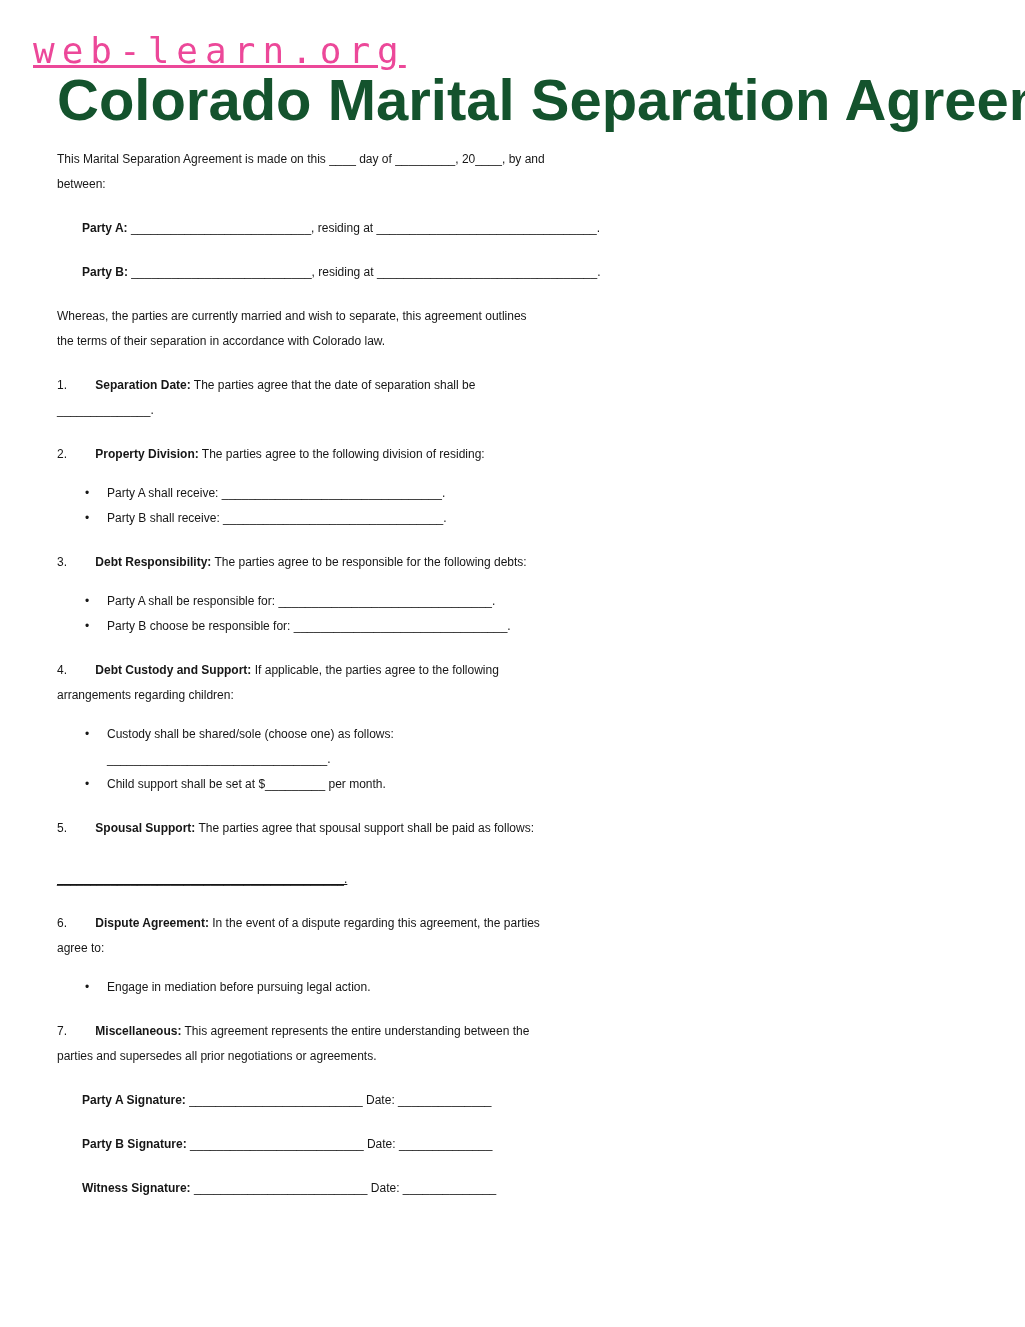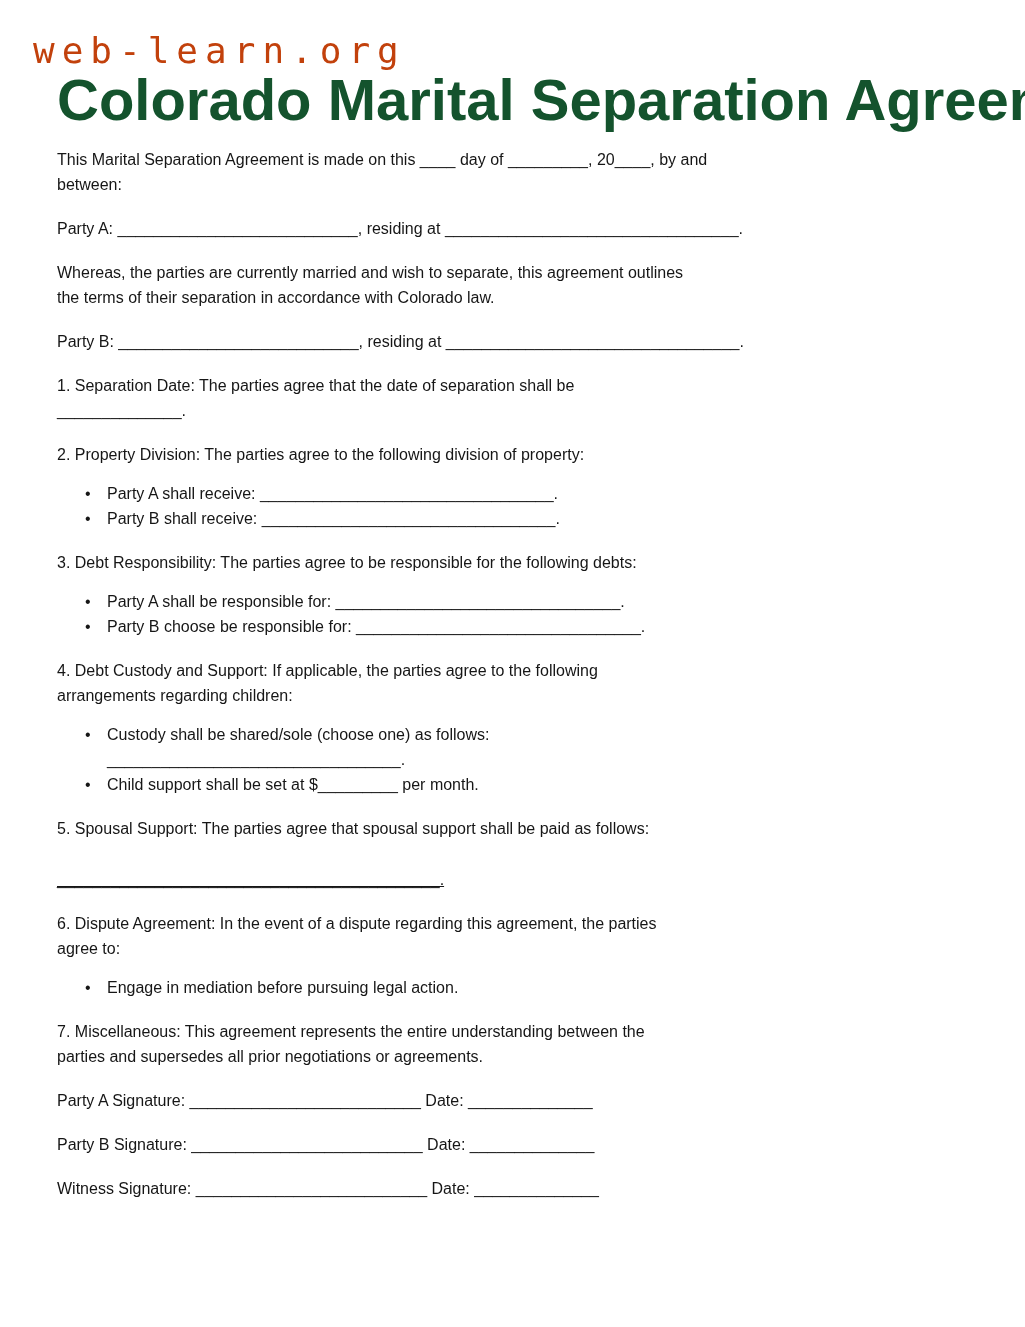--- a/index.html
+++ b/index.html
@@ -11,38 +11,39 @@
     padding: 30px 40px 0 57px;
     font-family: "Liberation Sans", sans-serif;
     color: #161616;
     overflow: hidden;
   }
   .brand {
     font-family: "DejaVu Sans Mono", monospace;
     font-size: 36px;
     line-height: 41px;
     letter-spacing: 7px;
-    color: #c2410c;
+    color: #ec4899;
     margin-left: -24px;
     white-space: nowrap;
+    text-decoration: underline;
   }
   .title {
     font-size: 58px;
     line-height: 50px;
     font-weight: bold;
     color: #14532d;
     margin-top: 4px;
     white-space: nowrap;
   }
-  .doc { font-size: 16px; line-height: 25px; }
+  .doc { font-size: 12px; line-height: 25px; }
   .para { margin: 19px 0 0 0; }
   .para.intro { margin-top: 22px; }
   .para.blankline { margin-top: 26px; text-decoration: underline; }
   .pre { white-space: pre-line; }
-  b { font-weight: normal; }
+  b { font-weight: bold; margin-left: 25px; }
   ul.blist { list-style: none; margin: 14px 0 0 0; padding: 0; }
   ul.blist li { display: flex; margin: 0; }
   .bullet { flex: 0 0 auto; width: 22px; margin-left: 28px; }
   li .pre { flex: 1 1 auto; }
 </style>
 </head>
 <body>
 
 <div class="page">
 
@@ -53,39 +54,39 @@
   <div class="doc">
 
     <p class="para intro"><span class="pre">This Marital Separation Agreement is made on this ____ day of _________, 20____, by and
 between:</span></p>
 
     <p class="para">
       <b>Party A:</b>
       <span class="pre">___________________________, residing at _________________________________.</span>
     </p>
 
-    <p class="para"><span class="pre">Whereas, the parties are currently married and wish to separate, this agreement outlines
-the terms of their separation in accordance with Colorado law.</span></p>
-
     <p class="para">
       <b>Party B:</b>
       <span class="pre">___________________________, residing at _________________________________.</span>
     </p>
+
+    <p class="para"><span class="pre">Whereas, the parties are currently married and wish to separate, this agreement outlines
+the terms of their separation in accordance with Colorado law.</span></p>
 
     <p class="para">
       <span>1.</span>
       <b>Separation Date:</b>
       <span class="pre">The parties agree that the date of separation shall be
 ______________.</span>
     </p>
 
     <p class="para">
       <span>2.</span>
       <b>Property Division:</b>
-      <span class="pre">The parties agree to the following division of property:</span>
+      <span class="pre">The parties agree to the following division of residing:</span>
     </p>
     <ul class="blist">
       <li>
           <span class="bullet">•</span>
           <span class="pre">Party A shall receive: _________________________________.</span>
         </li>
       <li>
           <span class="bullet">•</span>
           <span class="pre">Party B shall receive: _________________________________.</span>
         </li>

